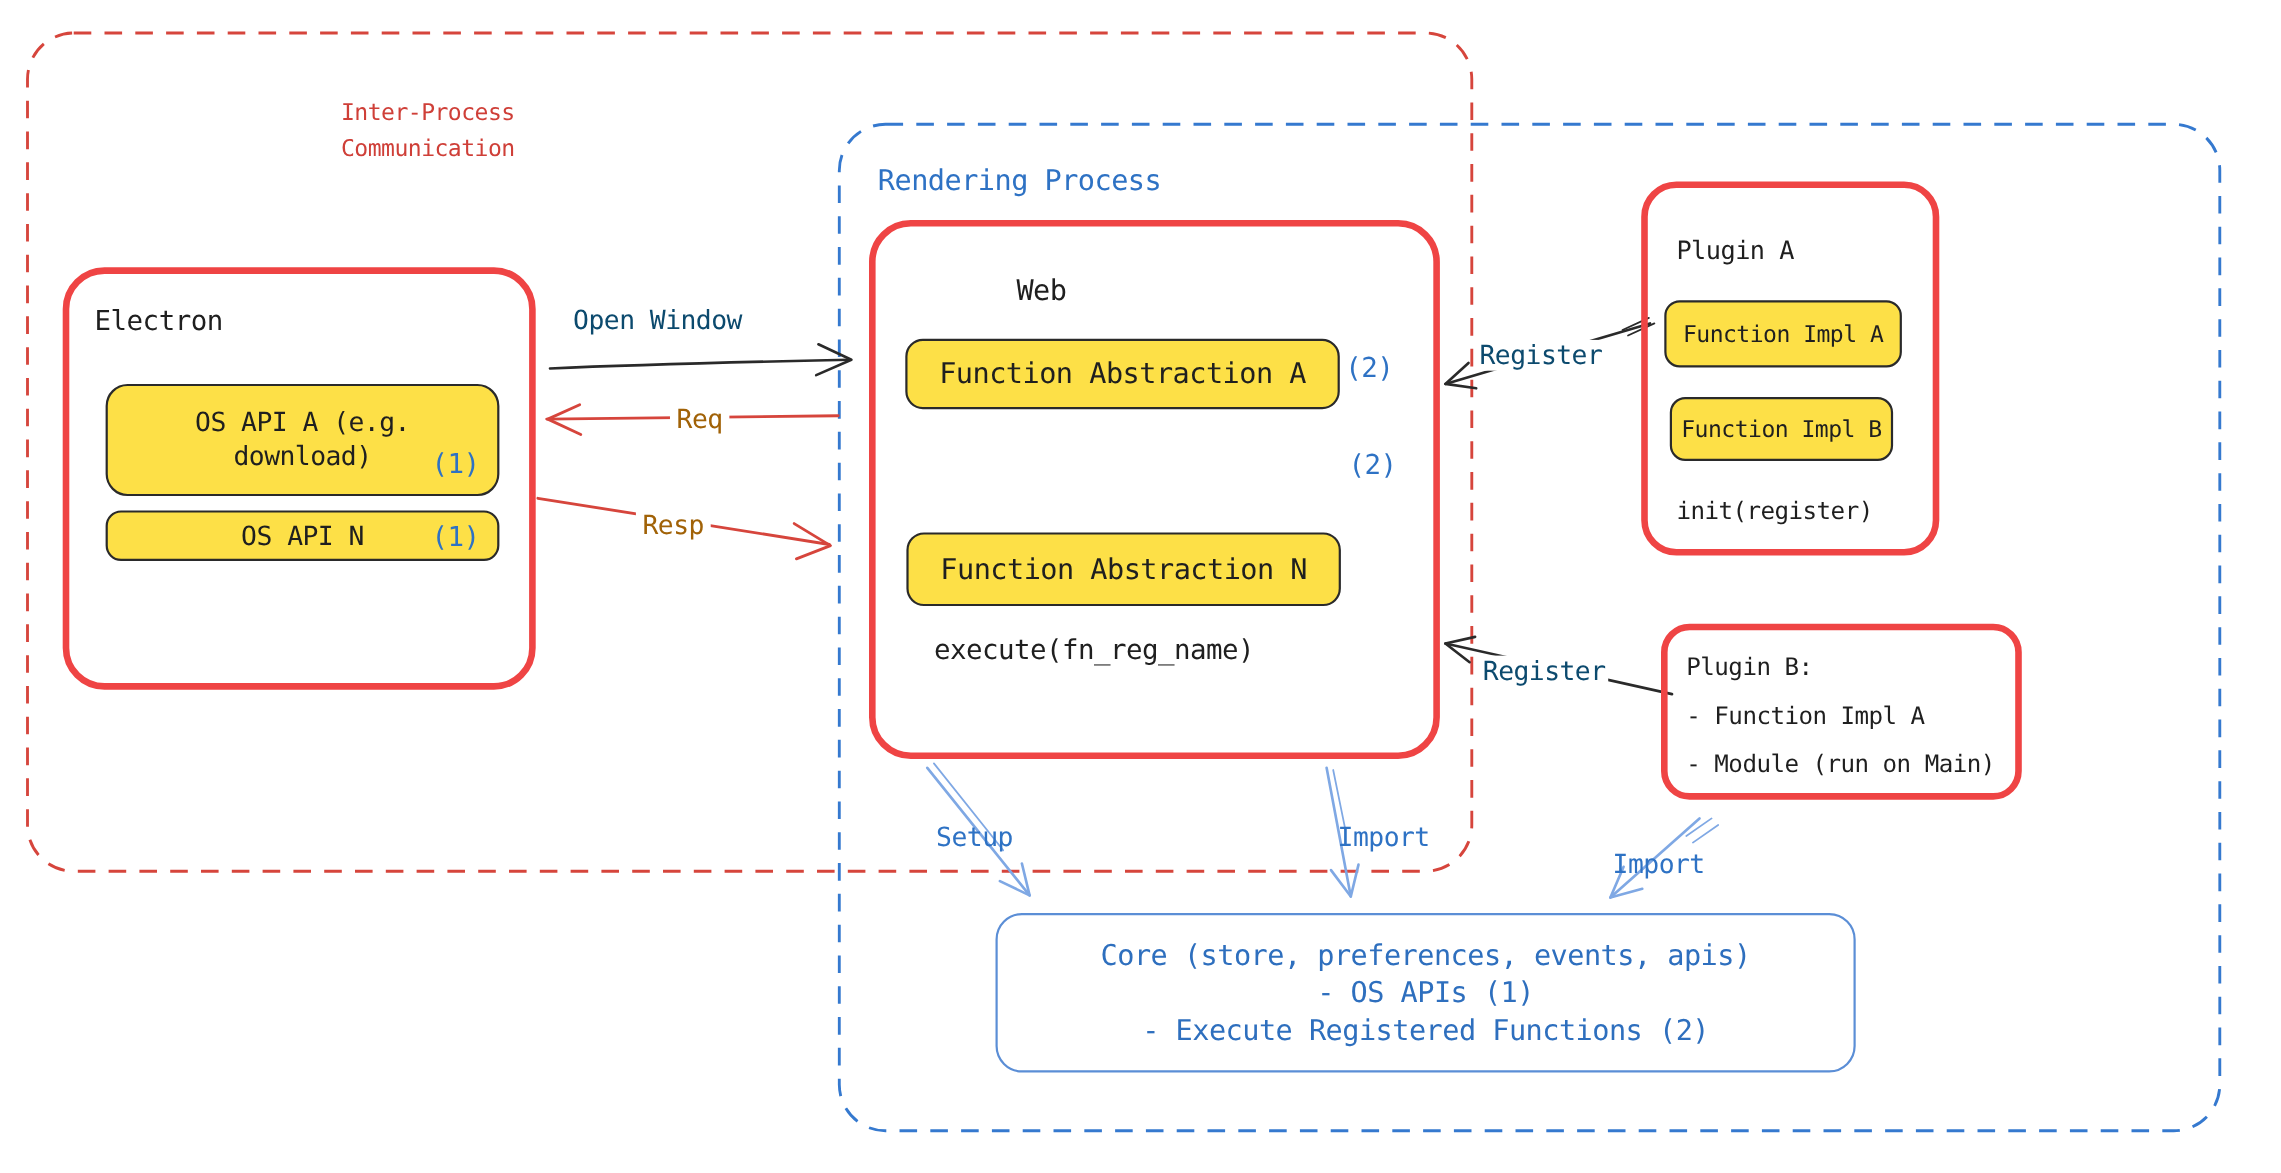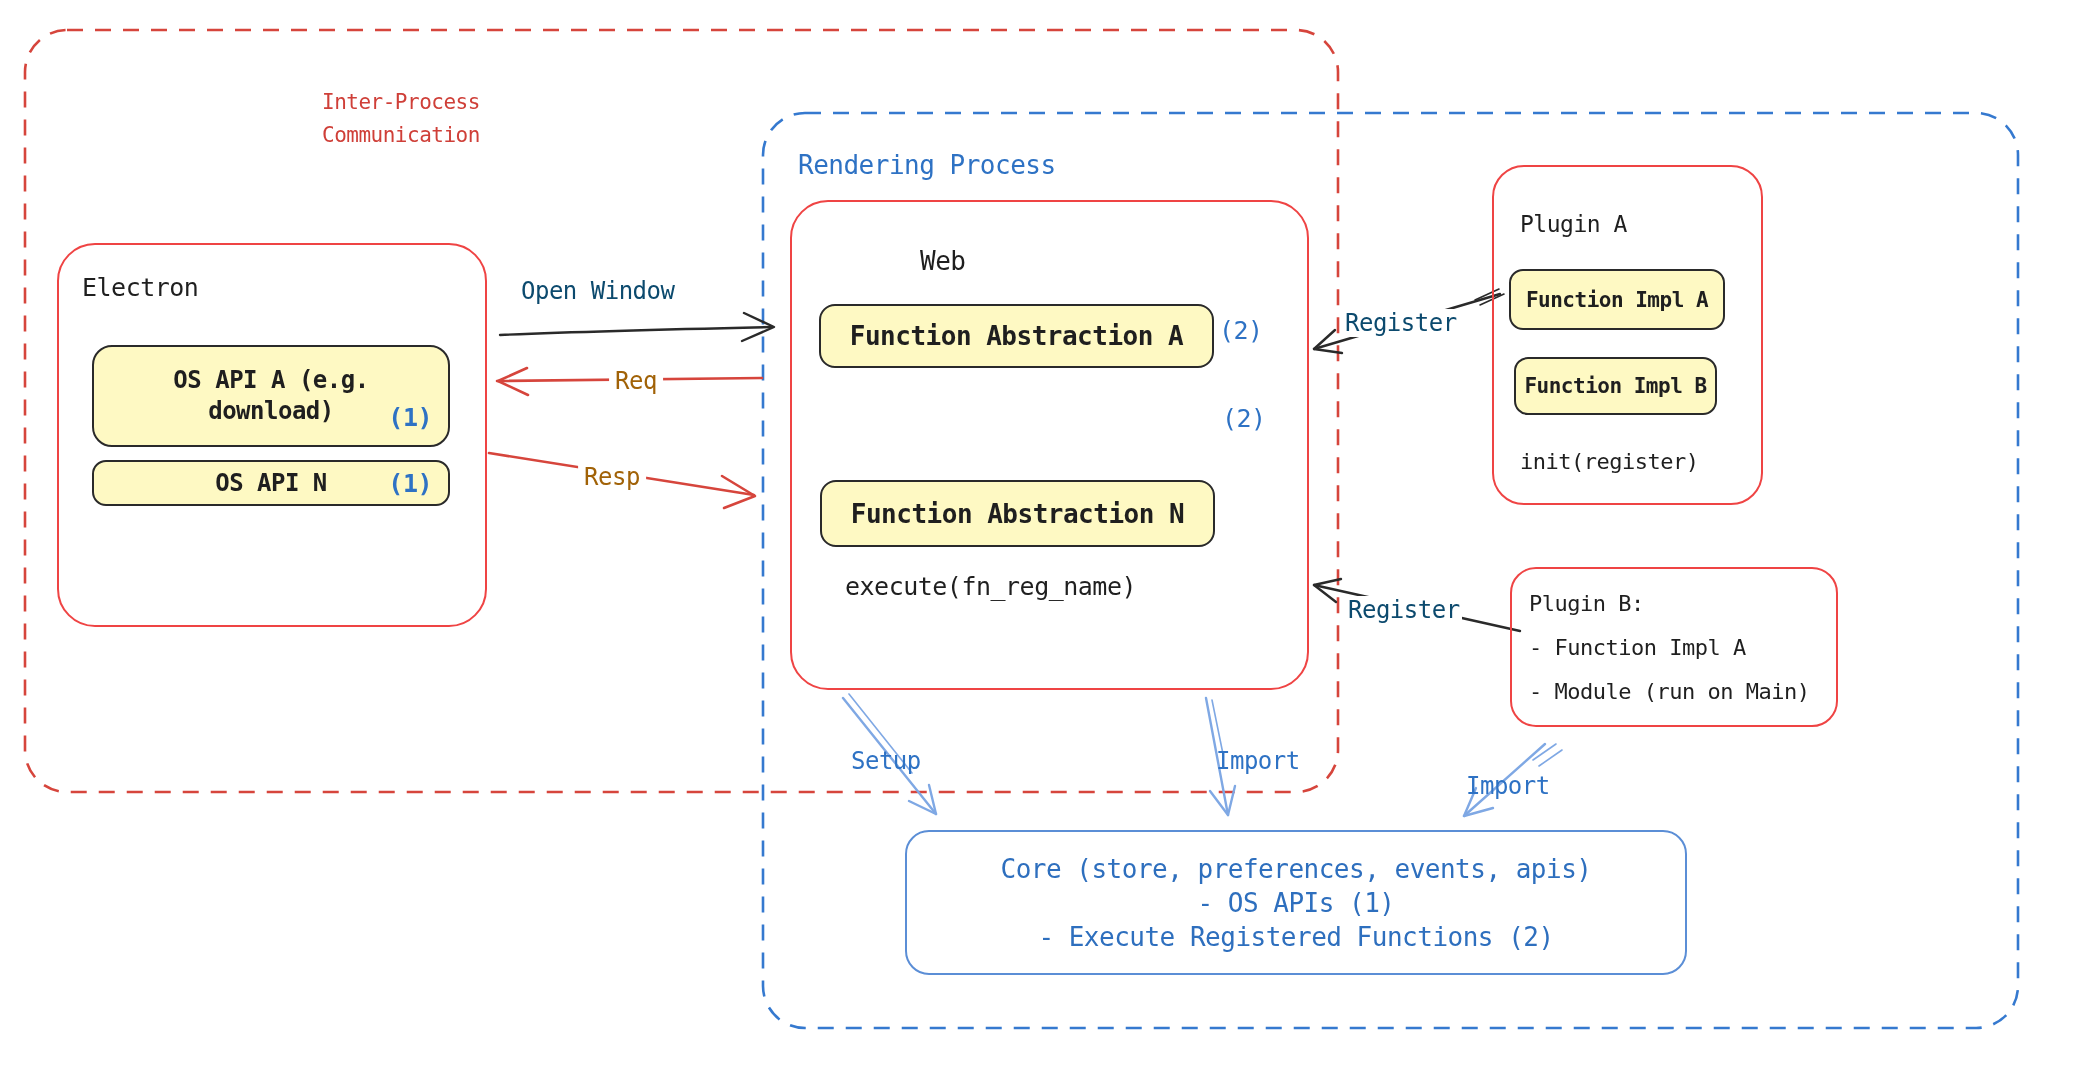--- a/index.html
+++ b/index.html
@@ -12,28 +12,28 @@
     overflow:hidden;
     letter-spacing:-0.5px;
   }
   svg.overlay{position:absolute;left:0;top:0;width:2074px;height:1066px;}
   svg .ink{stroke:#2a2a2a;stroke-width:2.4;fill:none;stroke-linecap:round;stroke-linejoin:round;}
   svg .red-ink{stroke:#d6453c;stroke-width:2.6;fill:none;stroke-linecap:round;stroke-linejoin:round;}
   svg .blue-ink{stroke:#7fa8e4;stroke-width:2.4;fill:none;stroke-linecap:round;stroke-linejoin:round;}
   svg .thin{stroke-width:1.6;}
 
   
-  .box{position:absolute;border:2px solid #ef4444;border-radius:34px;background:transparent;box-sizing:border-box;}
-  .subbox{position:absolute;border:2px solid #2a2a2a;border-radius:16px;background:#fef9c3;box-sizing:border-box;
-          display:flex;align-items:center;justify-content:center;text-align:center;font-weight:bold;}
+  .box{position:absolute;border:6px solid #ef4444;border-radius:34px;background:transparent;box-sizing:border-box;}
+  .subbox{position:absolute;border:2px solid #2a2a2a;border-radius:16px;background:#fde047;box-sizing:border-box;
+          display:flex;align-items:center;justify-content:center;text-align:center;}
   .lbl{position:absolute;white-space:pre;}
   .num{color:#2e72c4;}
 
   
-  .ipc-label{left:322px;top:86px;font-size:21px;line-height:33px;color:#cf3f38;}
+  .ipc-label{left:310px;top:86px;font-size:21px;line-height:33px;color:#cf3f38;}
   .render-label{left:798px;top:150px;font-size:26px;color:#2e72c4;}
 
   
   .electron{left:57px;top:243px;width:430px;height:384px;border-radius:38px;}
   .electron-title{left:23px;top:28px;font-size:25px;}
   .api-a{left:33px;top:100px;width:358px;height:102px;font-size:24px;line-height:31px;border-radius:20px;}
   .api-a-num{position:absolute;right:16px;bottom:12px;font-size:25px;}
   .api-n{left:33px;top:215px;width:358px;height:46px;font-size:24px;border-radius:14px;}
   .api-n-num{position:absolute;right:16px;top:7px;font-size:25px;}
 

